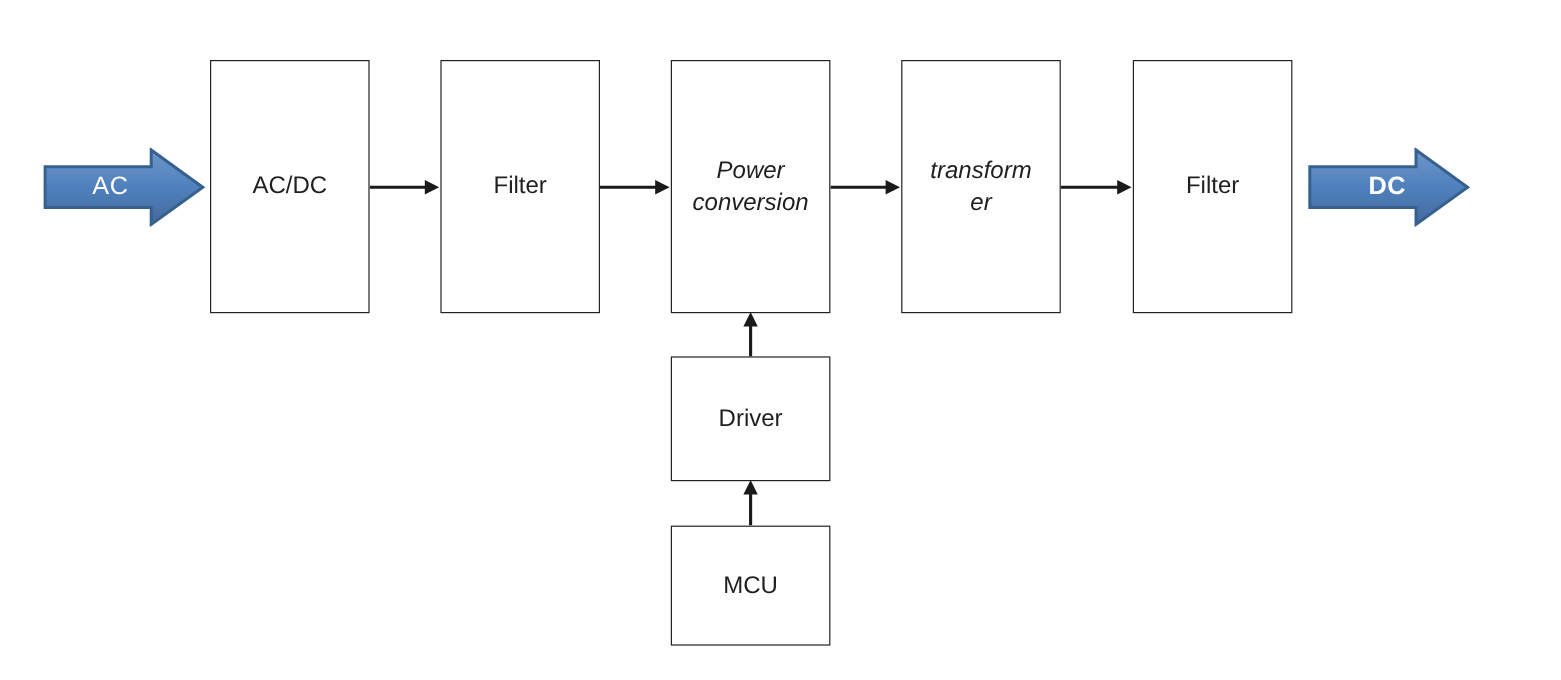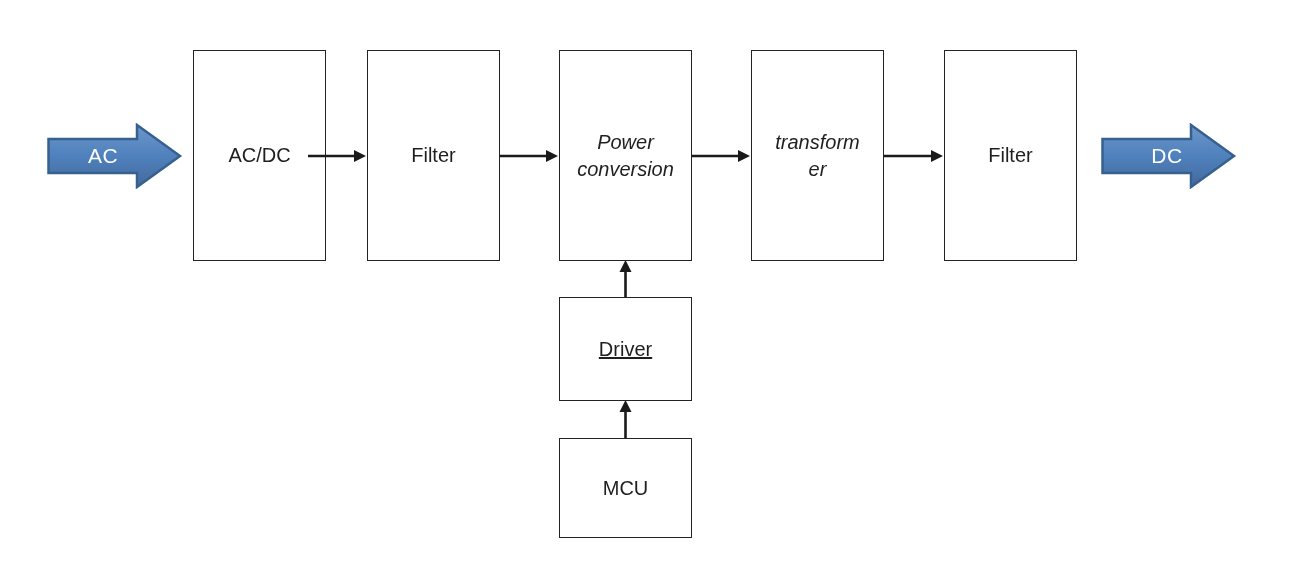--- a/index.html
+++ b/index.html
@@ -20,39 +20,39 @@
     display: flex;
     align-items: center;
     justify-content: center;
     text-align: center;
     font-size: 20px;
     color: #1f1f1f;
     line-height: 1.35;
   }
   .box .lbl { white-space: pre-line; }
   .tall { top: 50px; height: 211px; }
-  #box-acdc        { left: 175px; margin-left: 18px; }
+  #box-acdc        { left: 175px; }
   #box-filter1     { left: 367px; }
   #box-powerconv   { left: 559px; font-style: italic; }
   #box-transformer { left: 751px; font-style: italic; }
   #box-filter2     { left: 944px; }
-  #box-driver { left: 559px; top: 297px; height: 104px; text-decoration: underline; }
+  #box-driver { left: 559px; top: 297px; height: 104px; }
   #box-mcu    { left: 559px; top: 438px; height: 100px; }
 
   .conn { position: absolute; display: block; }
   #conn-1 { left: 308px; top: 149px; }
   #conn-2 { left: 500px; top: 149px; }
   #conn-3 { left: 692px; top: 149px; }
   #conn-4 { left: 884px; top: 149px; }
   #conn-driver-power { left: 618px; top: 260px; }
   #conn-mcu-driver   { left: 618px; top: 400px; }
 
-  .block-arrow { position: absolute; width: 136px; height: 66px; top: 123px; margin-left: 11px; }
+  .block-arrow { position: absolute; width: 136px; height: 66px; top: 123px; }
   #arrow-ac { left: 36px; }
-  #arrow-dc { left: 1090px; }
+  #arrow-dc { left: 1090px; font-weight: bold; }
   .block-arrow svg { position: absolute; left: 0; top: 0; }
   .arrow-label {
     position: absolute;
     top: 0; height: 66px;
     display: flex; align-items: center; justify-content: center;
     color: #ffffff;
     font-size: 21px;
     letter-spacing: 0.5px;
   }
   #arrow-ac .arrow-label { left: 0; width: 112px; }

